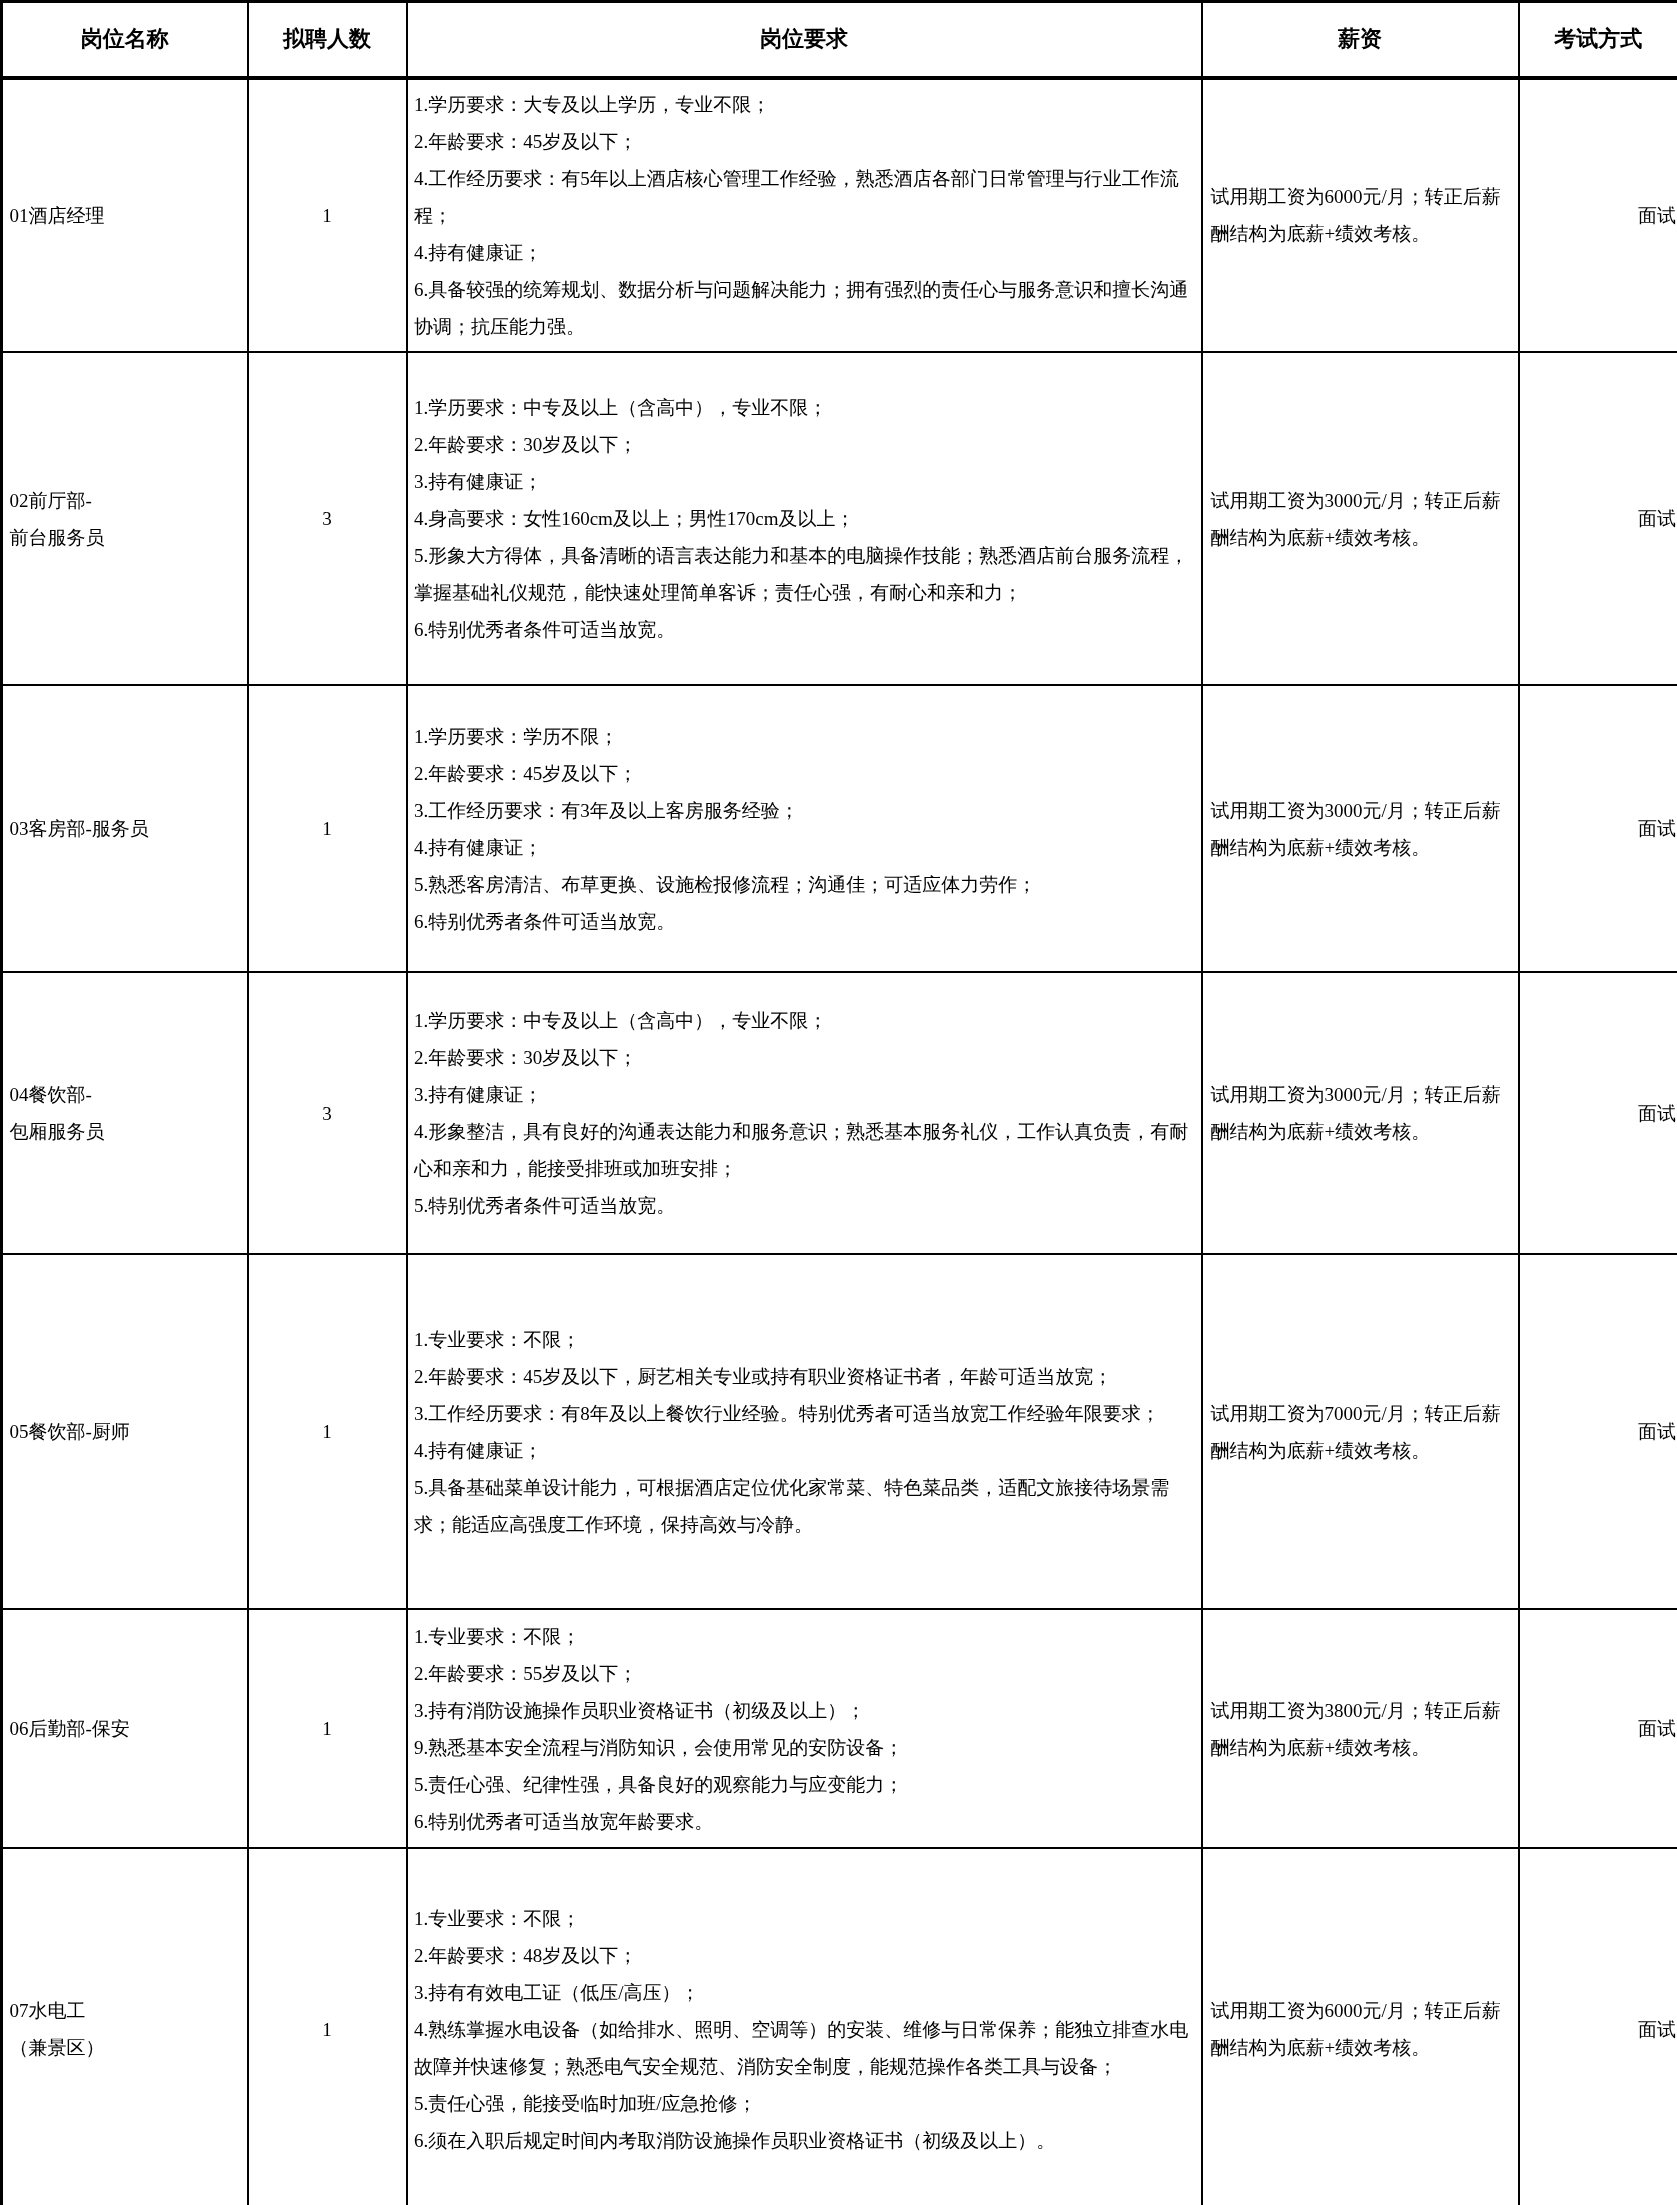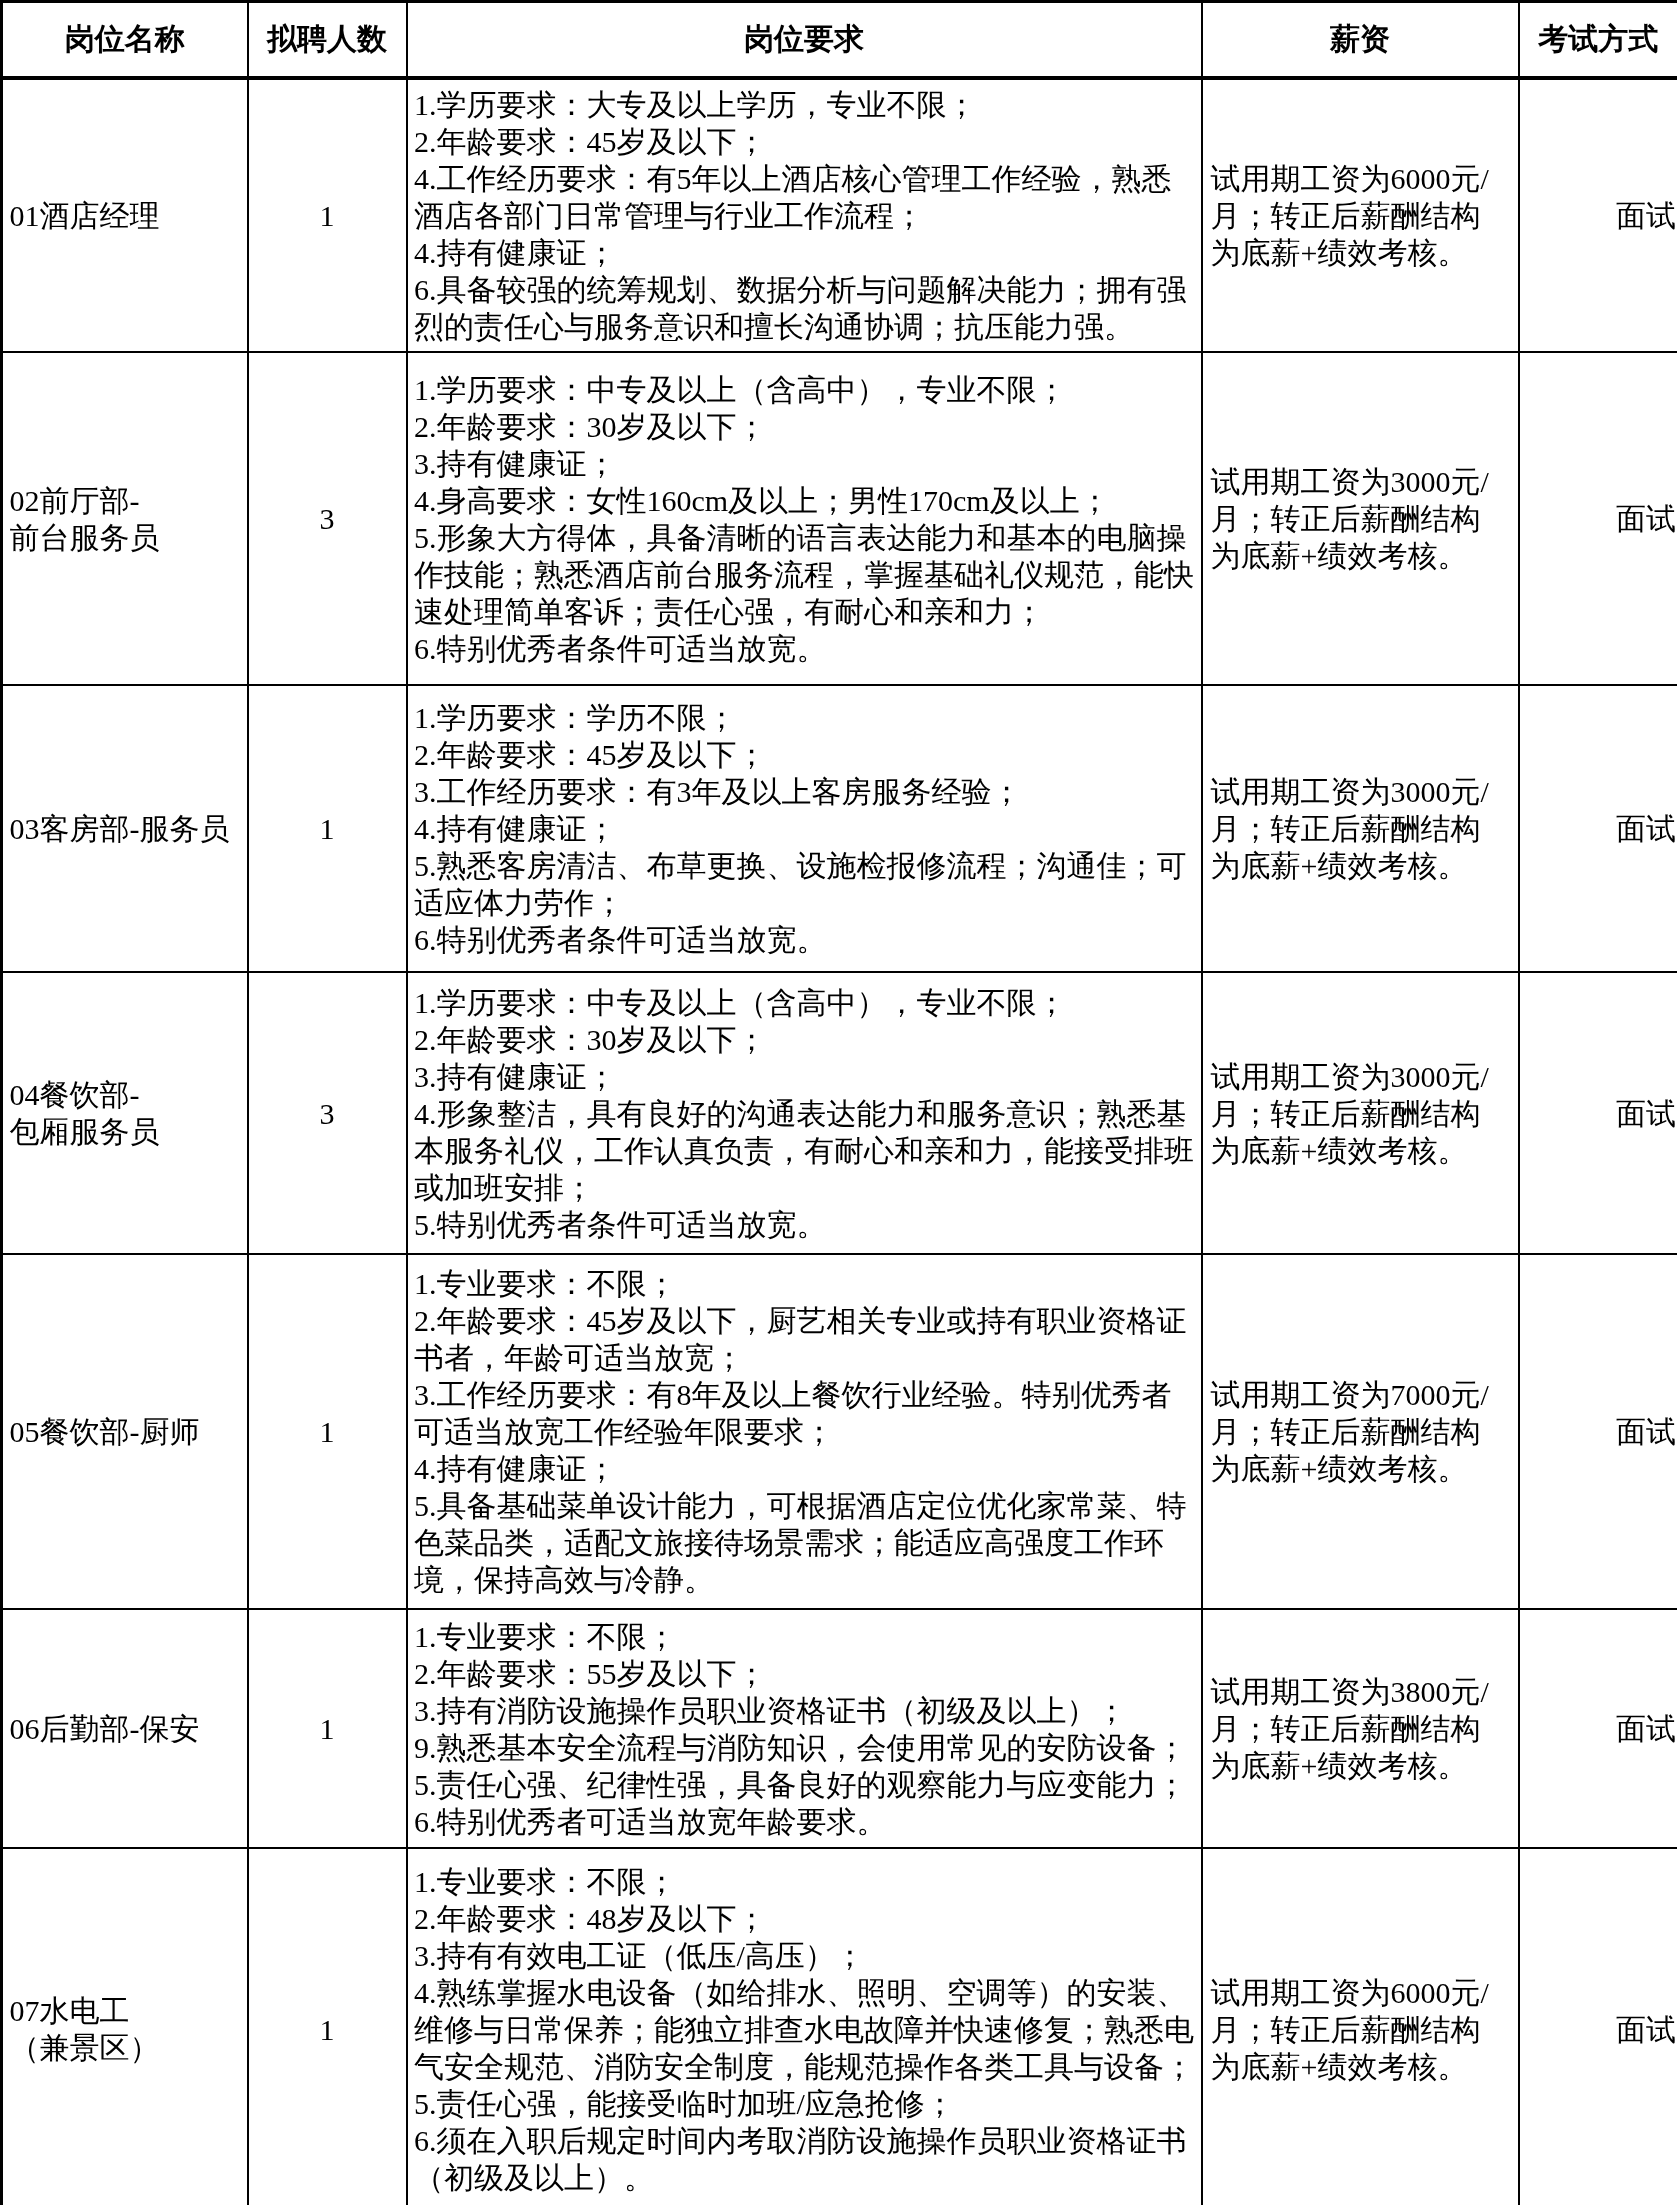--- a/index.html
+++ b/index.html
@@ -20,33 +20,33 @@
   col.c3 { width: 795px; }
   col.c4 { width: 317px; }
   col.c5 { width: 160px; }
   th, td {
     border: 2.4px solid #000;
     vertical-align: middle;
     overflow: hidden;
   }
   thead tr { height: 76px; }
   thead th {
-    font-size: 30px;
+    font-size: 22px;
     font-weight: bold;
     text-align: center;
     border-bottom: 4px solid #000;
   }
   tbody tr:nth-child(1) { height: 271px; }
   tbody tr:nth-child(2) { height: 333px; }
   tbody tr:nth-child(3) { height: 287px; }
   tbody tr:nth-child(4) { height: 282px; }
   tbody tr:nth-child(5) { height: 355px; }
   tbody tr:nth-child(6) { height: 239px; }
   tbody tr:nth-child(7) { height: 362px; }
-  td { font-size: 30px; line-height: 37px; }
+  td { font-size: 19px; line-height: 37px; }
   td.c-pos {
     white-space: pre-line;
     padding: 3.2px 6.4px;
   }
   td.c-num { text-align: center; }
   td.c-req {
     text-align: left;
     padding: 6.4px 6.4px;
     word-break: break-all;
   }

